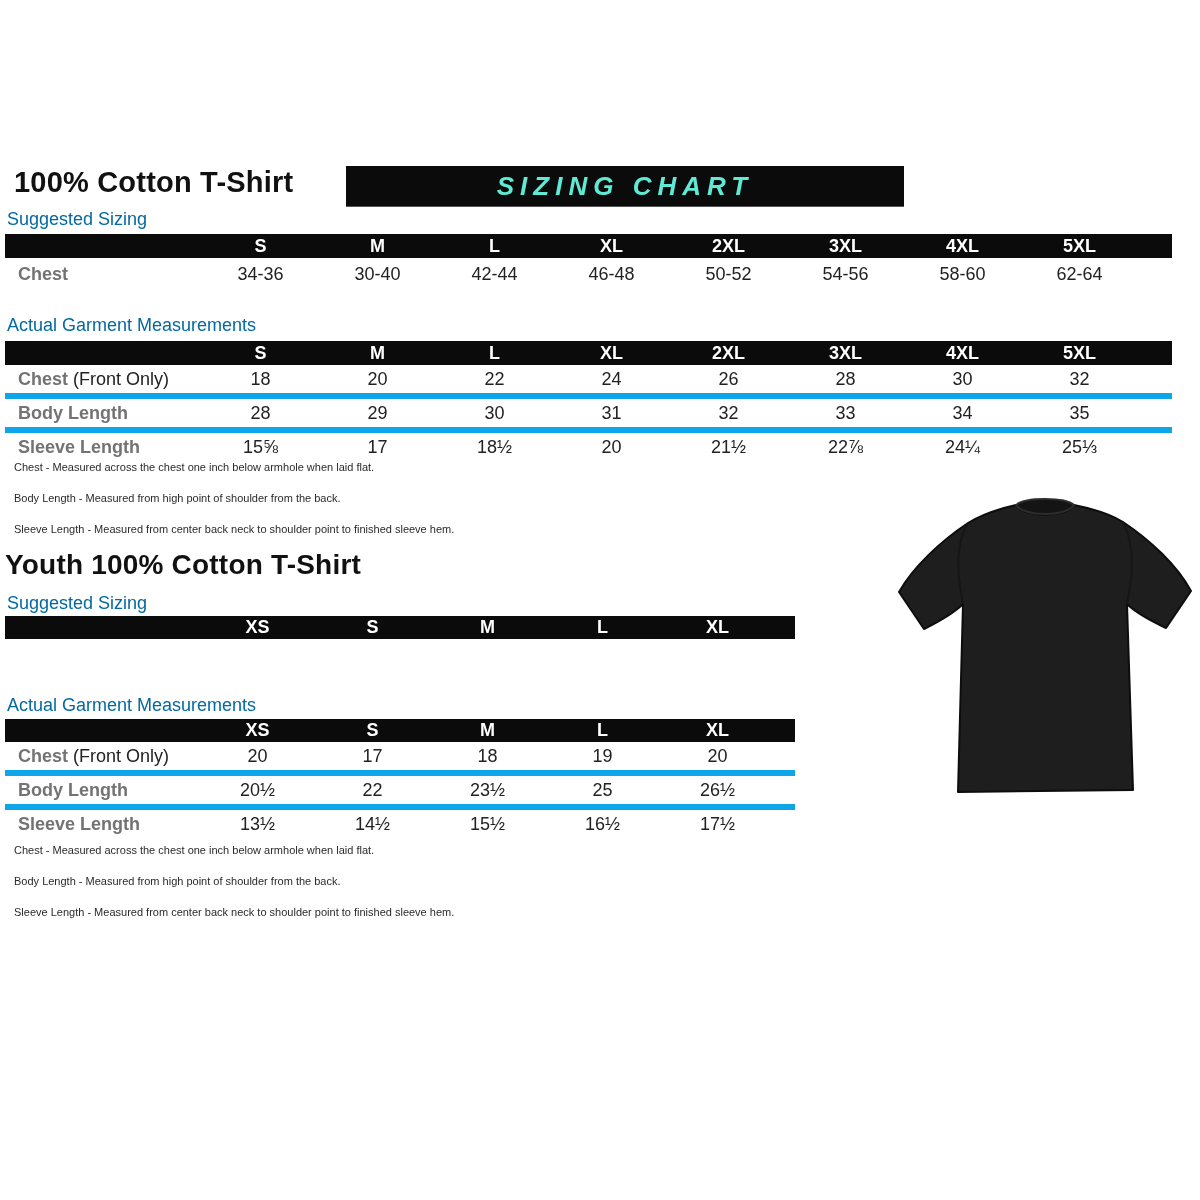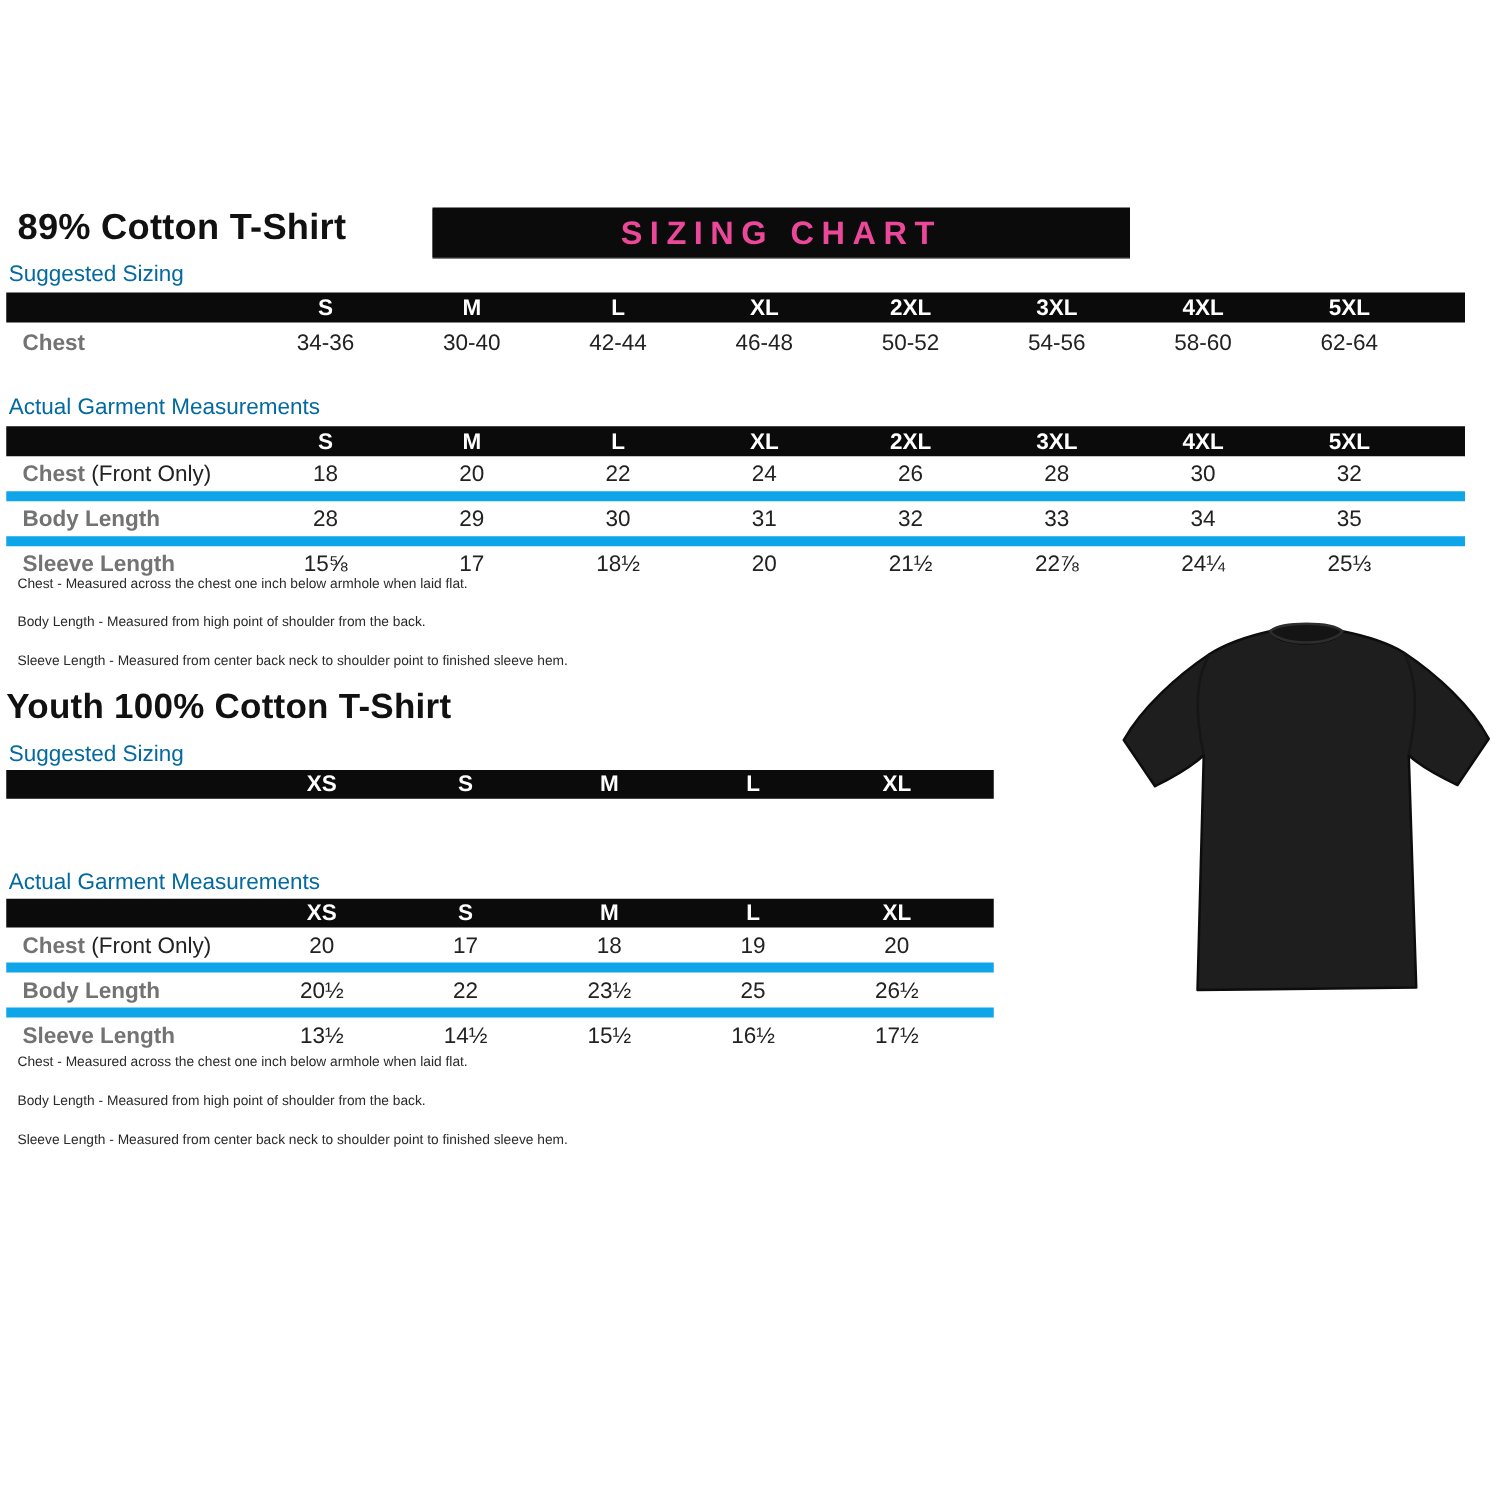--- a/index.html
+++ b/index.html
@@ -5,30 +5,30 @@
   html,body { margin:0; padding:0; background:#ffffff; }
   #root {
     position:relative; width:1200px; height:1200px; background:#ffffff;
     font-family:"Liberation Sans","DejaVu Sans",sans-serif; color:#1b1b1b;
     overflow:hidden;
   }
   .abs { position:absolute; }
 
   .big-title { font-size:29px; font-weight:700; letter-spacing:0.2px; color:#111; white-space:nowrap; }
   .banner {
-    background:#0b0b0b; color:#ec4899; display:flex; align-items:center; justify-content:center;
-    font-size:26px; font-weight:700; letter-spacing:6px; box-shadow:0 1px 0 #555;
+    background:#0b0b0b; color:#5eead4; display:flex; align-items:center; justify-content:center;
+    font-size:26px; font-weight:700; letter-spacing:6px; box-shadow:0 1px 0 #555;font-style:italic;
   }
   .section-label { font-size:18px; color:#0369a1; white-space:nowrap; }
 
   .sizing-table { display:block; }
   .sizing-table .trow { display:grid; grid-template-columns:var(--cols); align-items:center; }
   .sizing-table .thead { background:#0b0b0b; color:#ffffff; font-weight:700; height:var(--hh); font-size:18px; }
   .sizing-table .trow.data { height:var(--rh); font-size:18px; color:#222; }
-  .sizing-table .trow.data + .trow.data { border-top:8px solid #0ea5e9; }
+  .sizing-table .trow.data + .trow.data { border-top:6px solid #0ea5e9; }
   .sizing-table .cell { text-align:center; white-space:nowrap; }
   .sizing-table .cell.label { text-align:left; padding-left:13px; }
   .sizing-table .cell.label .b { font-weight:700; color:#737373; }
 
   .t-adult { --cols:197px repeat(8,117px) 1fr; width:1167px; --hh:24px; }
   .t-adult-suggested { --rh:32px; }
   .t-adult-actual { --rh:28px; }
   .t-youth { --cols:195px repeat(5,115px) 1fr; width:790px; --hh:23px; }
   .t-youth-suggested { --rh:32px; }
   .t-youth-actual { --rh:28px; }
@@ -36,21 +36,21 @@
   .notes { font-size:11px; color:#2a2a2a; }
   .notes .note-line { height:31px; white-space:nowrap; }
 
   .tshirt-wrap { width:300px; height:305px; }
 </style>
 </head>
 <body>
 
 <div id="root">
 
-  <div class="abs big-title" style="left:14px; top:166px;">89% Cotton T-Shirt</div>
+  <div class="abs big-title" style="left:14px; top:166px;">100% Cotton T-Shirt</div>
 
   <div class="abs banner" style="left:346px; top:166px; width:558px; height:40px;">
     <span>SIZING CHART</span>
   </div>
 
   <div class="abs section-label" style="left:7px; top:209px;">Suggested Sizing</div>
 
   <div class="abs sizing-table t-adult t-adult-suggested" style="left:5px; top:234px;">
       <div class="trow thead">
         <div class="cell label"></div>

